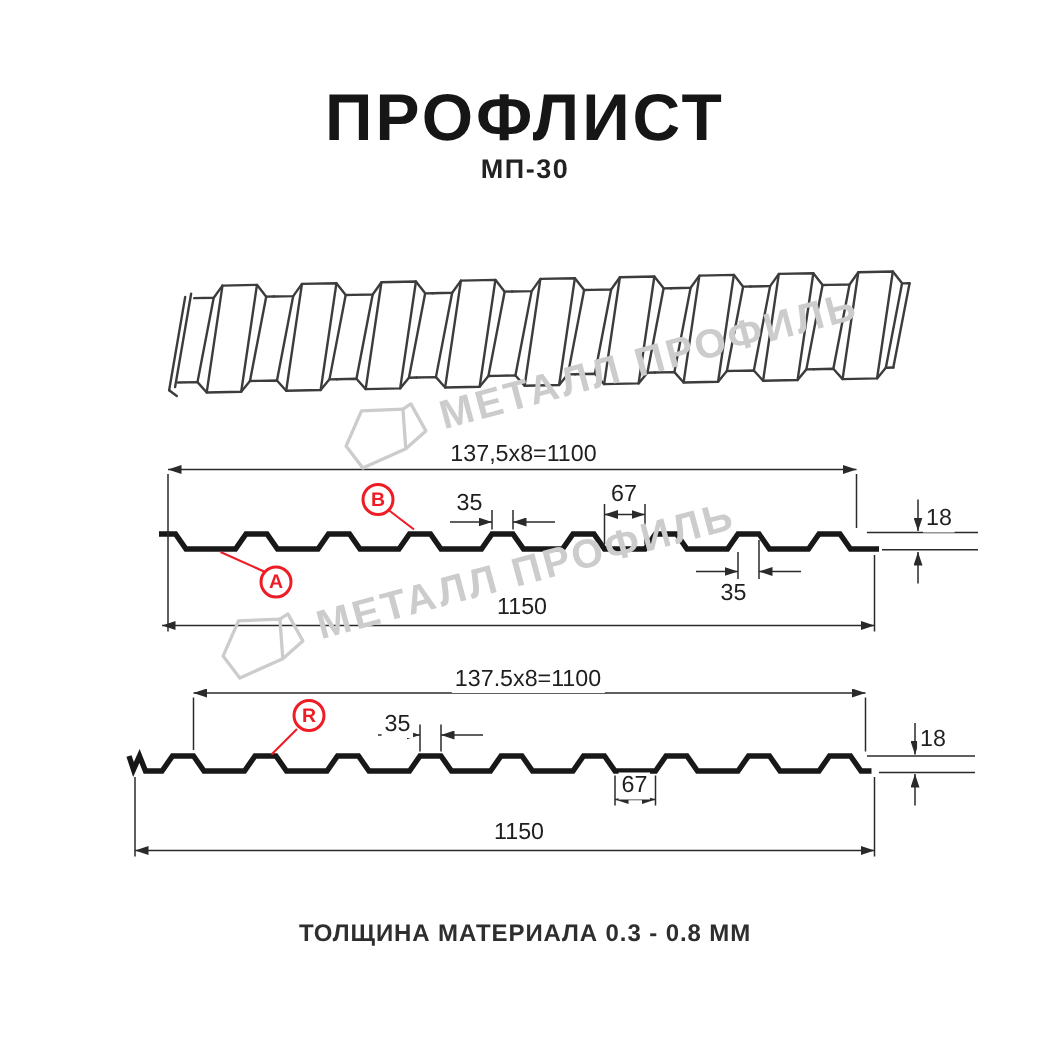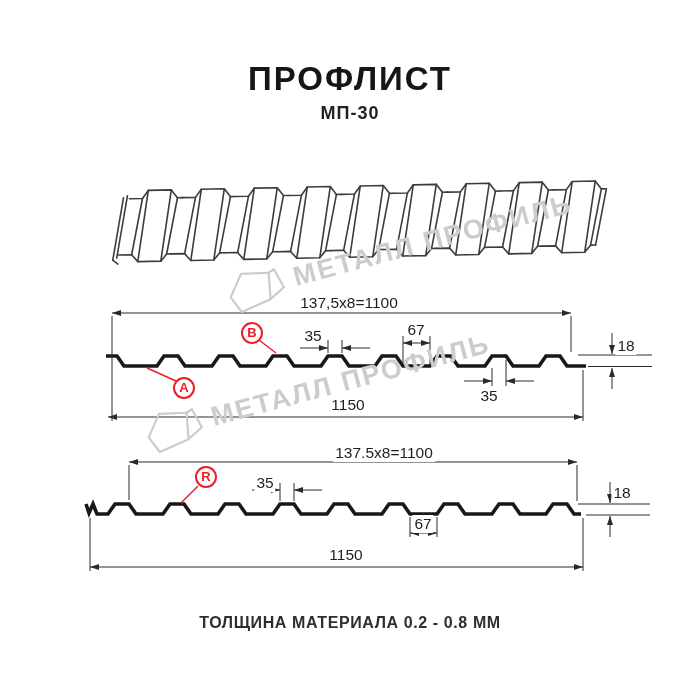--- a/index.html
+++ b/index.html
@@ -3,21 +3,21 @@
 <meta charset="utf-8">
 <style>
   html,body{margin:0;padding:0;background:#ffffff;}
   .stage{
     position:relative;width:700px;height:700px;background:#ffffff;overflow:hidden;
     font-family:"Liberation Sans",sans-serif;color:#1f1f1f;
   }
   .abs{position:absolute;}
   .ctr{transform:translate(-50%,-50%);white-space:nowrap;}
   .page-title{
-    left:350px;top:79px;font-size:33px;font-weight:800;letter-spacing:2px;color:#161616;
+    left:350px;top:79px;font-size:44px;font-weight:800;letter-spacing:2px;color:#161616;
   }
   .product-code{
     left:350px;top:113px;font-size:18px;font-weight:600;letter-spacing:1px;color:#222222;
   }
   .dim-lbl{font-size:15.5px;color:#1f1f1f;background:#ffffff;padding:0 2px;}
   .badge{
     width:18px;height:18px;border:2px solid #ee1c25;border-radius:50%;
     color:#ee1c25;font-size:13px;font-weight:700;line-height:18px;text-align:center;
     background:#ffffff;
   }
@@ -170,22 +170,22 @@
 
   <div class="abs ctr dim-lbl" style="left:349px;top:303px;">137,5x8=1100</div>
   <div class="abs ctr dim-lbl" style="left:313px;top:336px;">35</div>
   <div class="abs ctr dim-lbl" style="left:416px;top:330px;">67</div>
   <div class="abs ctr dim-lbl" style="left:489px;top:396px;">35</div>
   <div class="abs ctr dim-lbl" style="left:626px;top:346px;">18</div>
   <div class="abs ctr dim-lbl" style="left:348px;top:405px;">1150</div>
   <div class="abs ctr badge" style="left:184px;top:388px;">A</div>
   <div class="abs ctr badge" style="left:252px;top:333px;">B</div>
 
-  <div class="abs ctr dim-lbl" style="left:352px;top:453px;margin-left:32px;">137.5x8=1100</div>
+  <div class="abs ctr dim-lbl" style="left:352px;top:453px;">137.5x8=1100</div>
   <div class="abs ctr dim-lbl" style="left:265px;top:483px;">35</div>
   <div class="abs ctr dim-lbl" style="left:423px;top:524px;">67</div>
   <div class="abs ctr dim-lbl" style="left:622px;top:493px;">18</div>
   <div class="abs ctr dim-lbl" style="left:346px;top:555px;">1150</div>
   <div class="abs ctr badge" style="left:206px;top:477px;">R</div>
 
-  <div class="abs ctr footer-note">ТОЛЩИНА МАТЕРИАЛА 0.2 - 0.8 ММ</div>
+  <div class="abs ctr footer-note">ТОЛЩИНА МАТЕРИАЛА 0.3 - 0.8 ММ</div>
 
 </div>
 
 </body></html>

